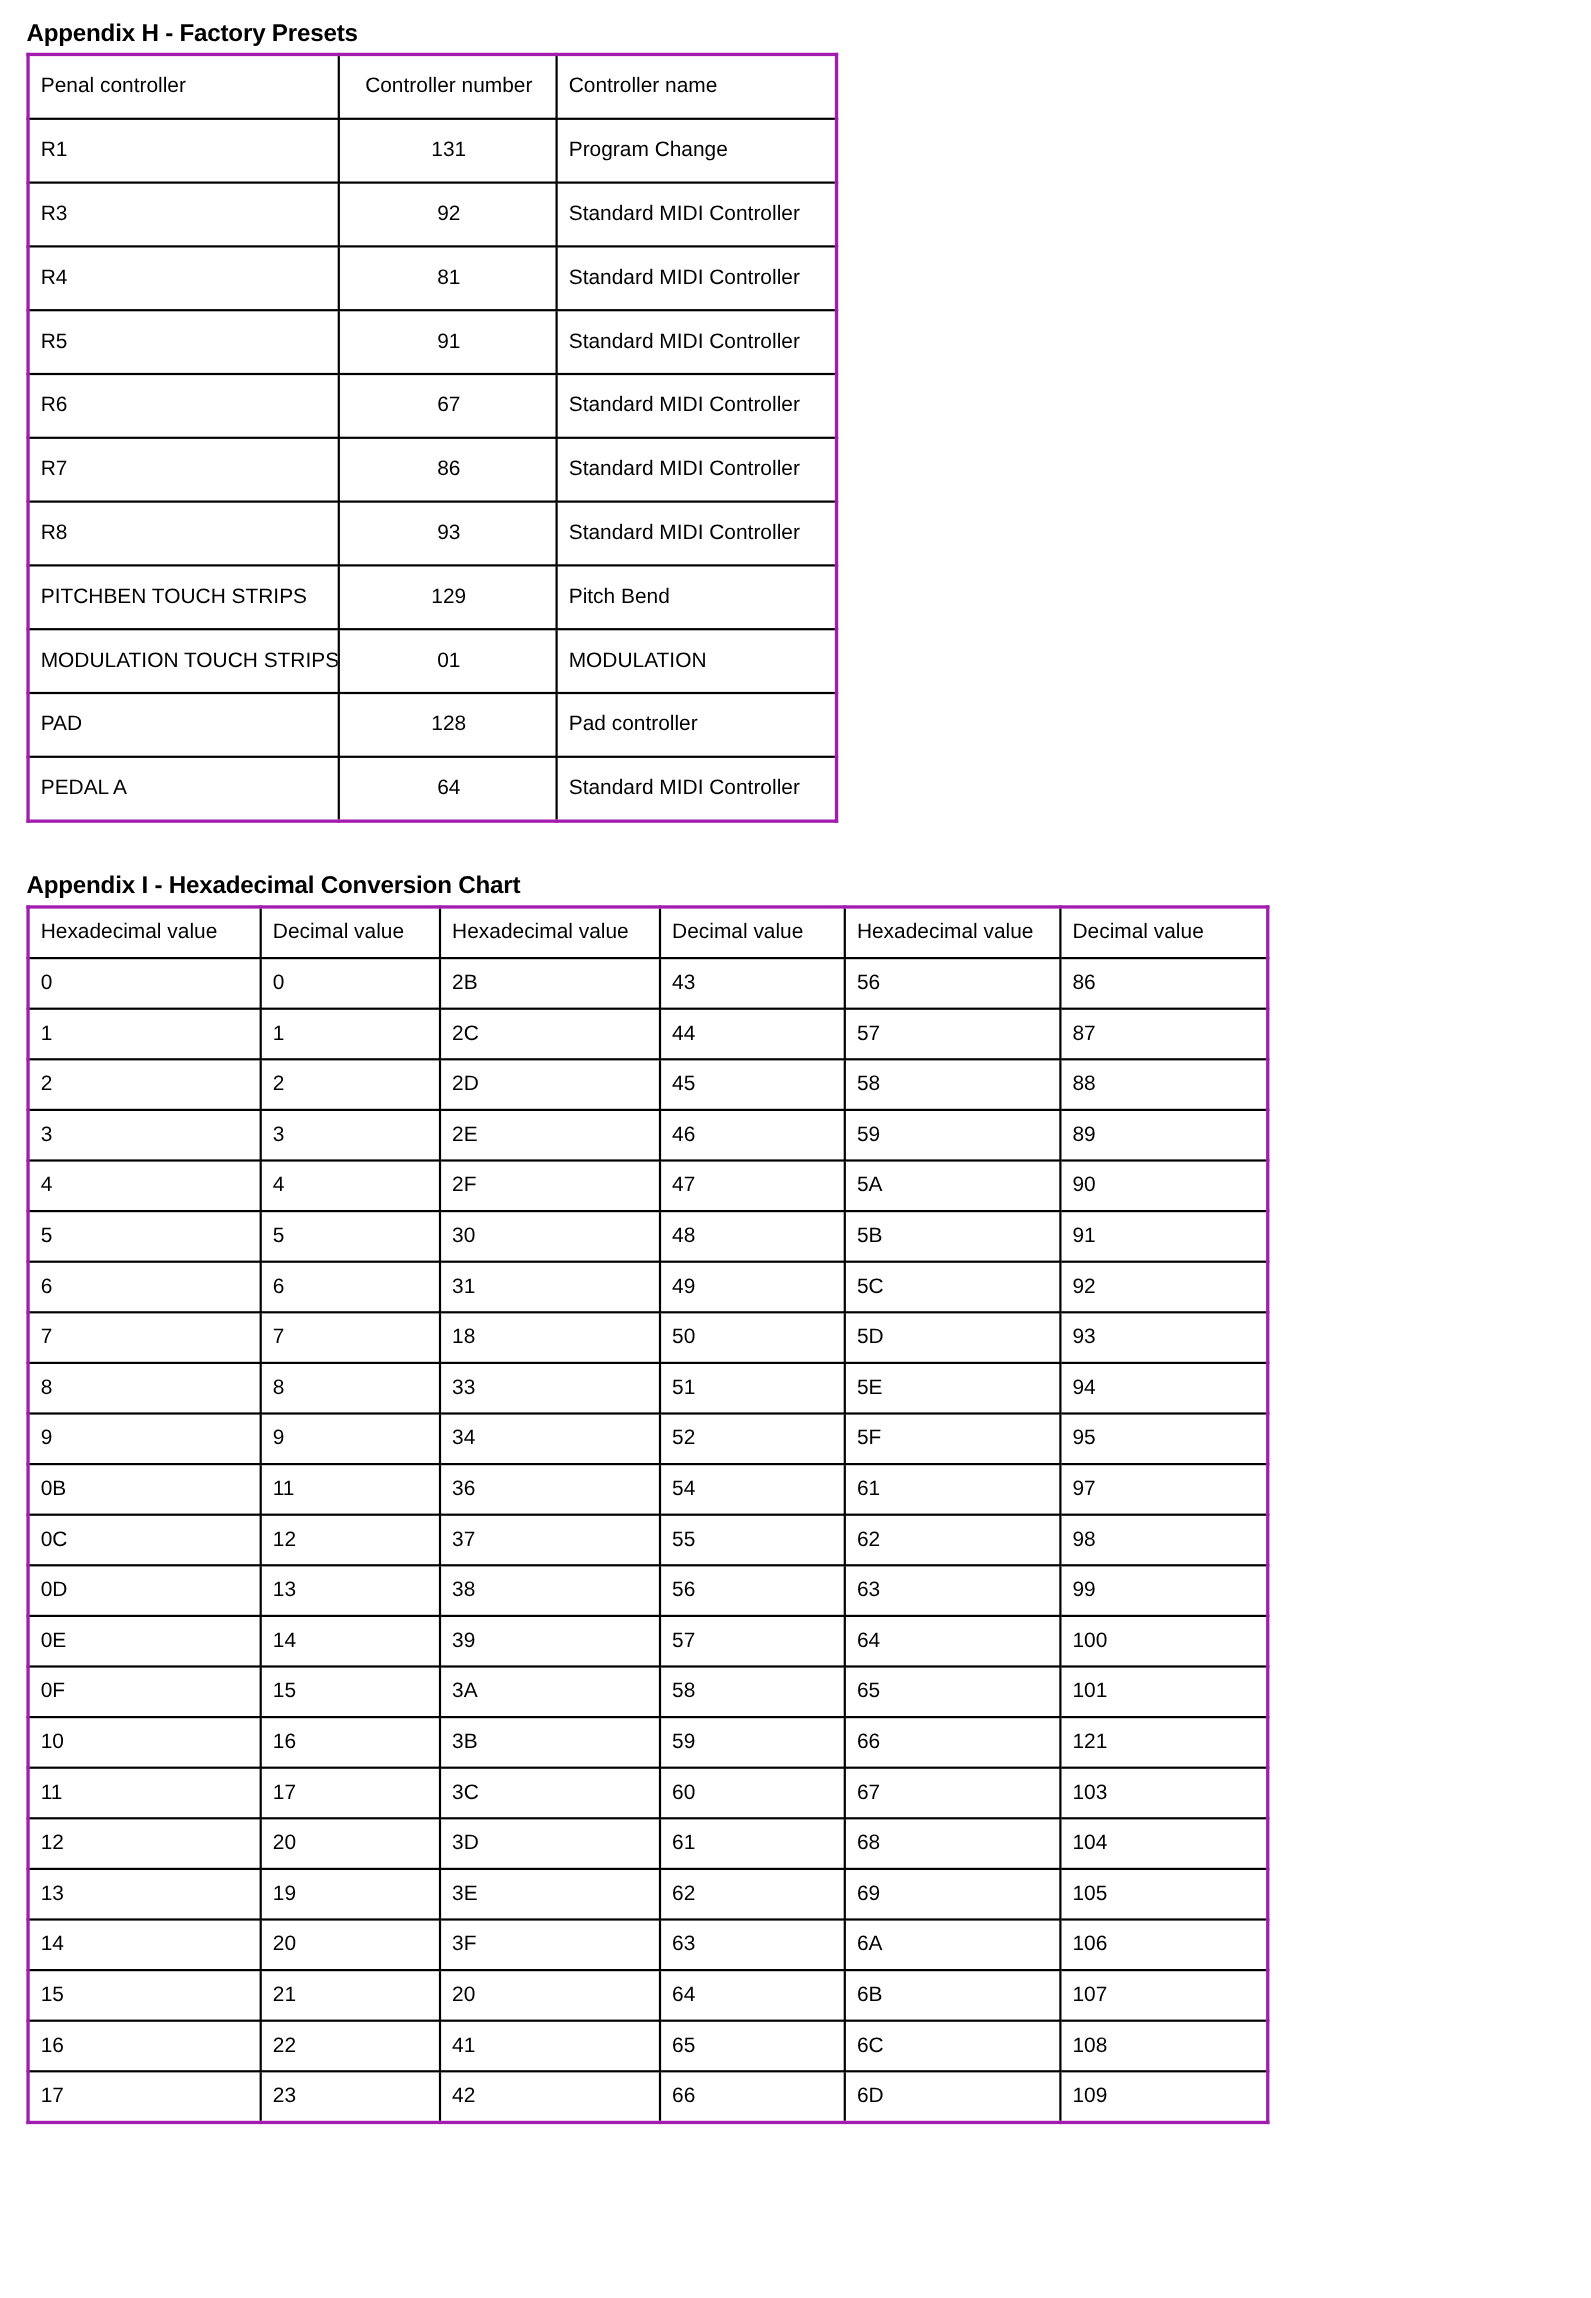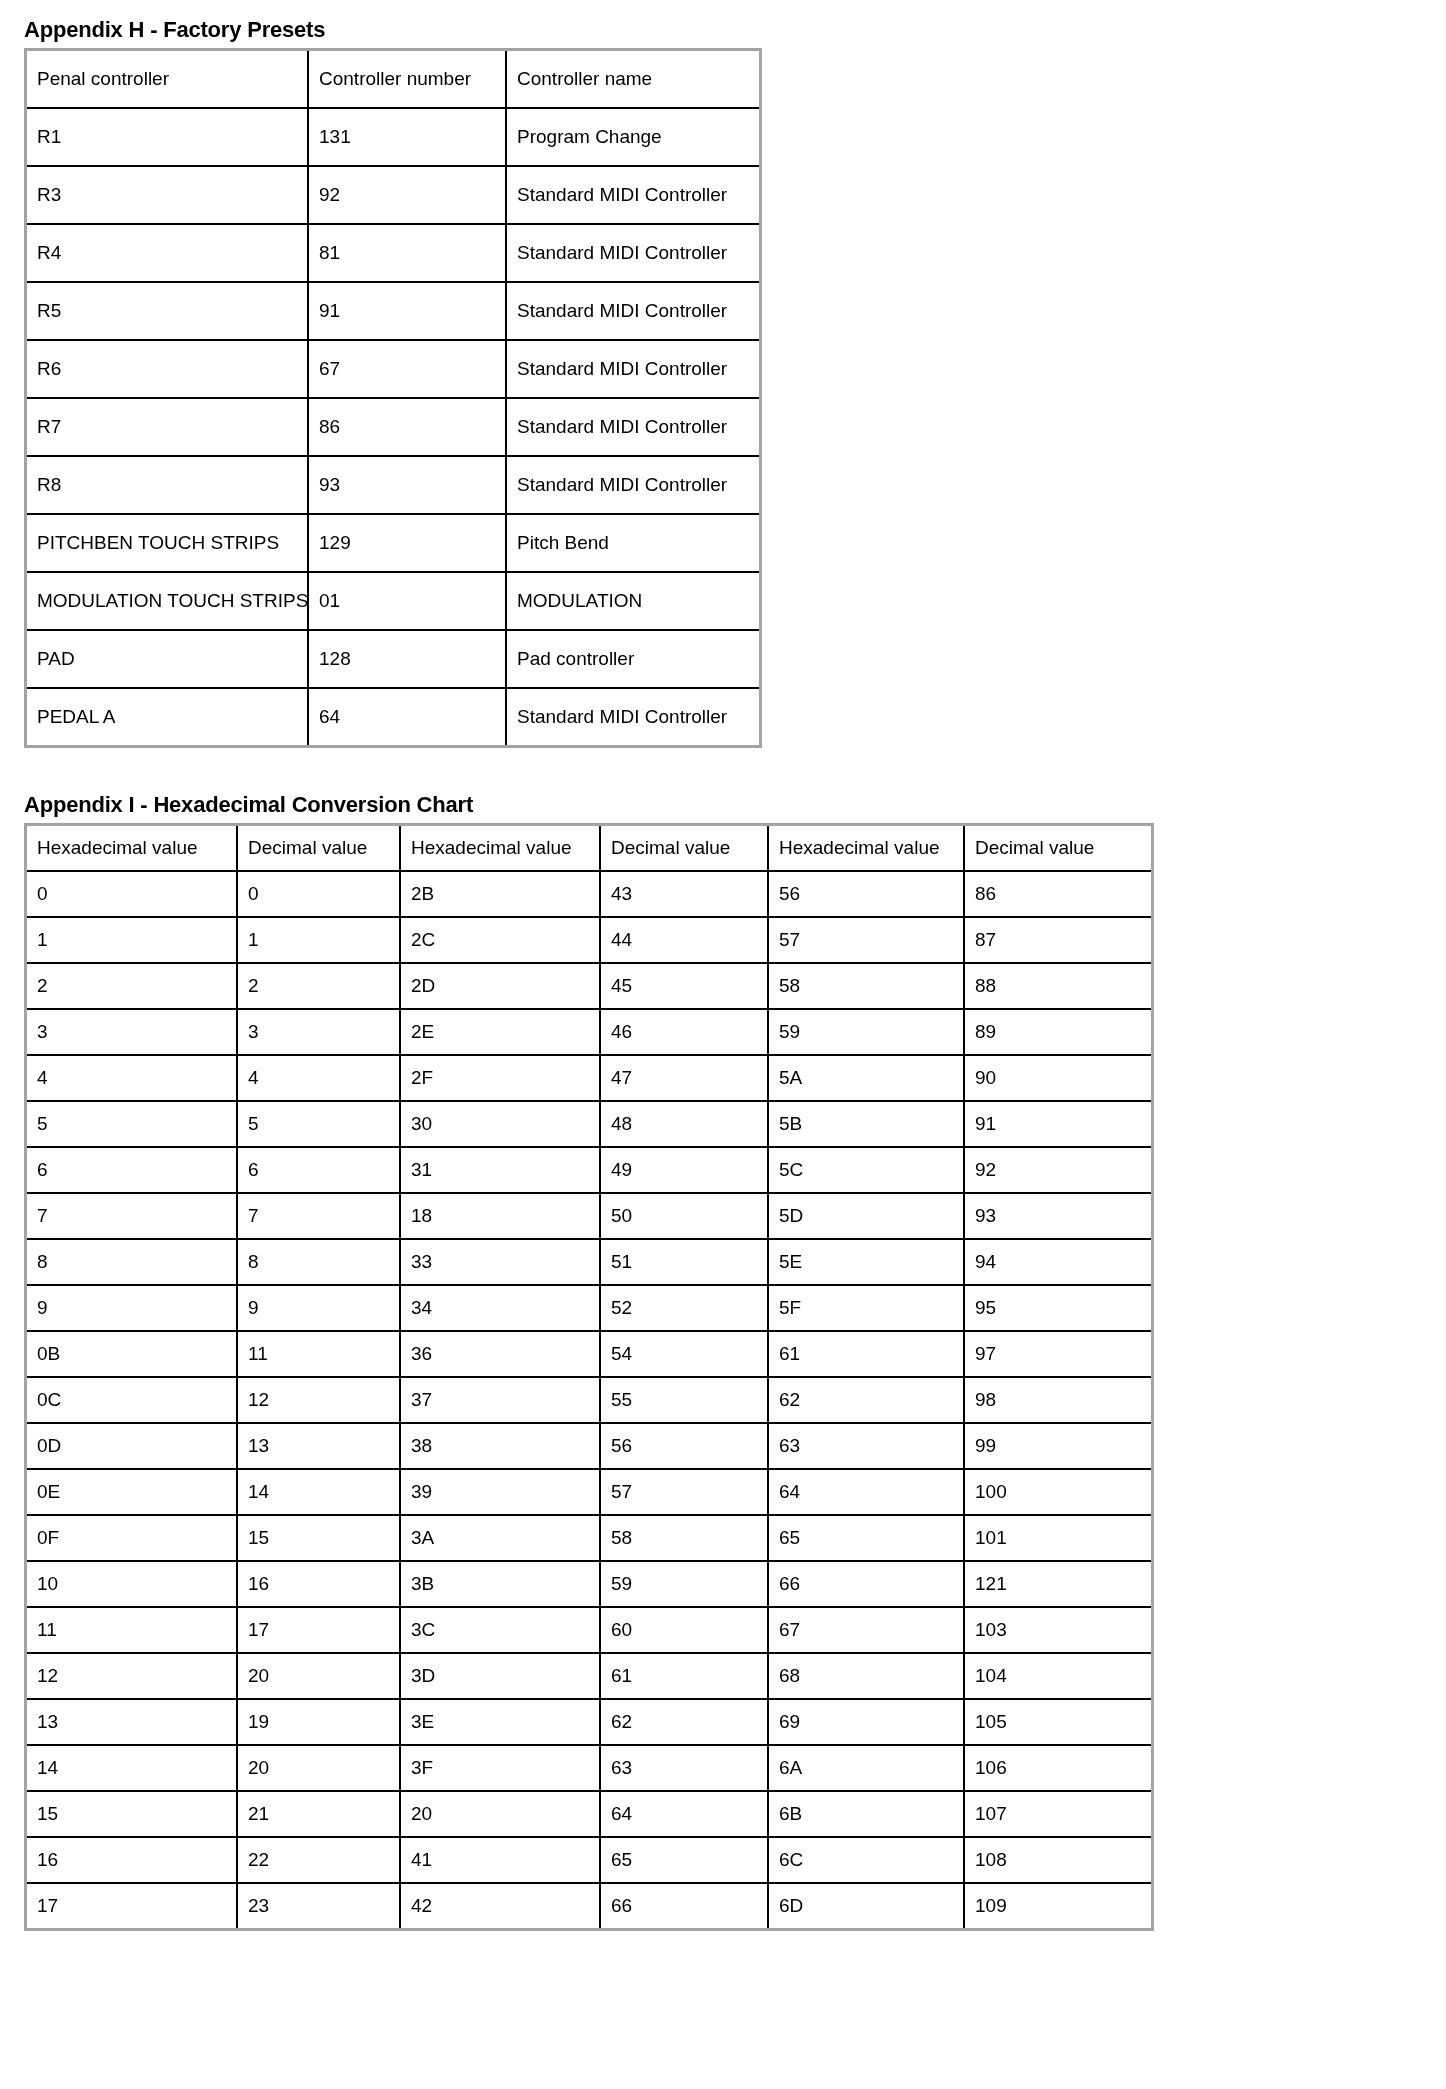--- a/index.html
+++ b/index.html
@@ -26,38 +26,38 @@
     font-weight: bold;
     letter-spacing: -0.2px;
     margin: 0 0 6px 24px;
     line-height: 1.1;
     font-family: "Liberation Sans", sans-serif;
   }
   table.doc-table {
     border-collapse: collapse;
     table-layout: fixed;
     margin-left: 24px;
-    border: 3px solid #a3a3a3;
+    border: 3px solid #a21caf;
     background: #fff;
   }
   table.doc-table td {
     border: 2px solid #000;
     font-size: 19px;
     line-height: 1.15;
     padding: 10px 8px 10px 10px;
     vertical-align: middle;
     font-family: "Liberation Sans", sans-serif;
     background: #fff;
     overflow: hidden;
     white-space: nowrap;
   }
   
   #presets-table { width: 674px; }
   #presets-table td.c0 { width: 262px; }
-  #presets-table td.c1 { width: 178px; }
+  #presets-table td.c1 { width: 178px; text-align: center; }
   #presets-table td.c2 { width: 234px; }
   #presets-table tr { height: 36px; }
   #presets-table td { height: 36px; }
 
   
   #hex-table { width: 1006px; }
   #hex-table td.h0 { width: 191px; }
   #hex-table td.h1 { width: 143px; }
   #hex-table td.h2 { width: 180px; }
   #hex-table td.h3 { width: 148px; }

